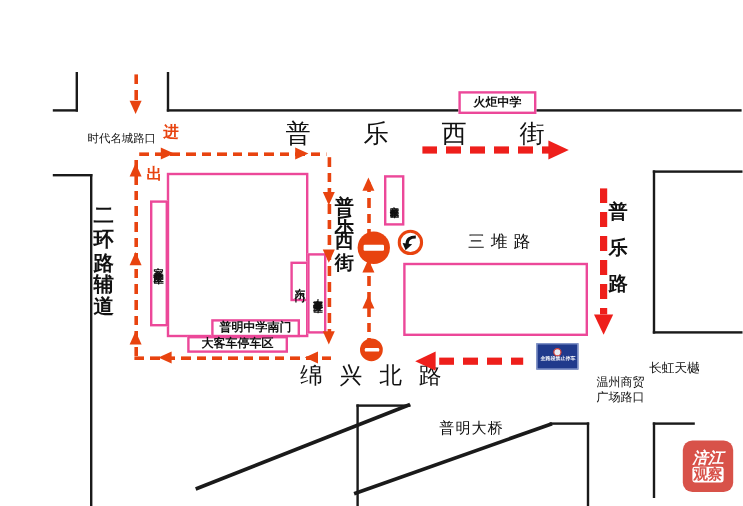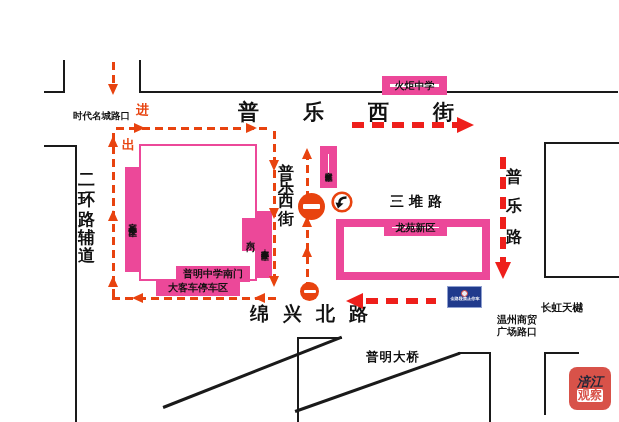--- a/index.html
+++ b/index.html
@@ -3,25 +3,25 @@
 <meta charset="utf-8">
 <style>
   html,body{margin:0;padding:0;background:#fff;}
   #stage{position:relative;width:619px;height:422px;background:#fff;overflow:hidden;
          font-family:"Liberation Sans",sans-serif;color:#111;}
   .abs{position:absolute;}
   
   .bl{position:absolute;background:#1a1a1a;}
   .diag{position:absolute;height:2.5px;background:#1a1a1a;transform-origin:0 50%;}
   
-  .block{position:absolute;background:#fff;border:8px solid #ec4899;box-sizing:border-box;
+  .block{position:absolute;background:#fff;border:2px solid #ec4899;box-sizing:border-box;
          display:flex;align-items:center;justify-content:center;}
   .block-open{position:absolute;background:#fff;border:2px solid #1a1a1a;border-right:none;box-sizing:border-box;}
   
-  .lbl{position:absolute;font-weight:bold;white-space:nowrap;line-height:1;}
+  .lbl{position:absolute;font-weight:normal;white-space:nowrap;line-height:1;}
   .vlabel{position:absolute;font-weight:bold;writing-mode:vertical-rl;text-orientation:upright;line-height:1;white-space:nowrap;}
   .boxtxt{font-weight:bold;font-size:10px;line-height:1;white-space:nowrap;}
   .vboxtxt{font-weight:bold;font-size:8.5px;line-height:1;writing-mode:vertical-rl;text-orientation:upright;letter-spacing:1.5px;white-space:nowrap;}
   
   .dh{position:absolute;height:3px;background:repeating-linear-gradient(90deg,#e8430f 0 8px,transparent 8px 13px);}
   .dv{position:absolute;width:3px;background:repeating-linear-gradient(180deg,#e8430f 0 8px,transparent 8px 13px);}
   .DH{position:absolute;height:6px;background:repeating-linear-gradient(90deg,#ee1f1b 0 12px,transparent 12px 20px);}
   .DV{position:absolute;width:6px;background:repeating-linear-gradient(180deg,#ee1f1b 0 12px,transparent 12px 20px);}
   .tri{position:absolute;width:0;height:0;}
   .a-up{border-left:5px solid transparent;border-right:5px solid transparent;border-bottom:11px solid #e8430f;}
@@ -34,21 +34,21 @@
   .flowtxt{position:absolute;color:#e8430f;font-weight:bold;font-size:13px;line-height:1;}
   
   .noentry{position:absolute;border-radius:50%;background:#e8430f;display:flex;align-items:center;justify-content:center;}
   .noentry .bar{background:#fff;border-radius:1px;}
   .bluesign{position:absolute;left:447px;top:286px;width:35px;height:22px;background:#203a8c;border:1px solid #8fa0d0;
             box-sizing:border-box;display:flex;flex-direction:column;align-items:center;justify-content:center;}
   .bs-ico{width:7px;height:7px;border-radius:50%;border:1.5px solid #cf3a33;background:#e9eaf2;box-sizing:border-box;}
   .bs-txt{color:#fff;font-size:8px;font-weight:bold;white-space:nowrap;transform:scale(0.52);transform-origin:center top;line-height:1;}
   .wm{position:absolute;left:569px;top:367px;width:42px;height:43px;background:#d6453c;border-radius:8px;opacity:.93;
       display:flex;flex-direction:column;align-items:center;justify-content:center;gap:1px;}
-  .wm-top{color:#0f172a;font-size:13px;font-weight:bold;font-style:italic;line-height:1;}
+  .wm-top{color:#ffffff;font-size:13px;font-weight:bold;font-style:italic;line-height:1;}
   .wm-bot{background:#fff;color:#d6453c;font-size:12px;font-weight:bold;line-height:1.05;padding:0 1px;border-radius:2px;}
   .title{position:absolute;left:0;top:8px;width:619px;text-align:center;font-size:27px;font-weight:900;letter-spacing:1px;}
 </style>
 </head>
 <body>
 
 <div id="stage">
 
 
   <div class="bl" style="left:63px;top:60px;width:2px;height:33px;"></div>
@@ -82,23 +82,20 @@
     <span class="boxtxt">普明中学南门</span>
   </div>
   <div class="block" style="left:156px;top:280px;width:84px;height:14px;">
     <span class="boxtxt">大客车停车区</span>
   </div>
 
   <div class="block" style="left:320px;top:146px;width:17px;height:42px;">
     <span class="vboxtxt" style="font-size:7.5px;letter-spacing:0.5px;">家长停车区</span>
   </div>
   <div class="block" style="left:336px;top:219px;width:154px;height:61px;"></div>
-  <div class="block" style="left:384px;top:219px;width:63px;height:17px;">
-    <span class="boxtxt">龙苑新区</span>
-  </div>
   <div class="block" style="left:382px;top:76px;width:65px;height:19px;">
     <span class="boxtxt">火炬中学</span>
   </div>
 
   <div class="lbl" style="left:238px;top:101px;font-size:21px;letter-spacing:44px;">普乐西街</div>
   <div class="vlabel" style="left:78px;top:160px;font-size:17px;letter-spacing:18px;">二环路辅道</div>
   <div class="vlabel" style="left:278px;top:149px;font-size:16px;letter-spacing:16px;">普乐西街</div>
   <div class="vlabel" style="left:506px;top:153px;font-size:16px;letter-spacing:31px;">普乐路</div>
   <div class="lbl" style="left:390px;top:194px;font-size:14px;letter-spacing:5px;">三堆路</div>
   <div class="lbl" style="left:222px;top:304px;font-size:19px;letter-spacing:14px;margin-left:28px;">绵兴北路</div>

